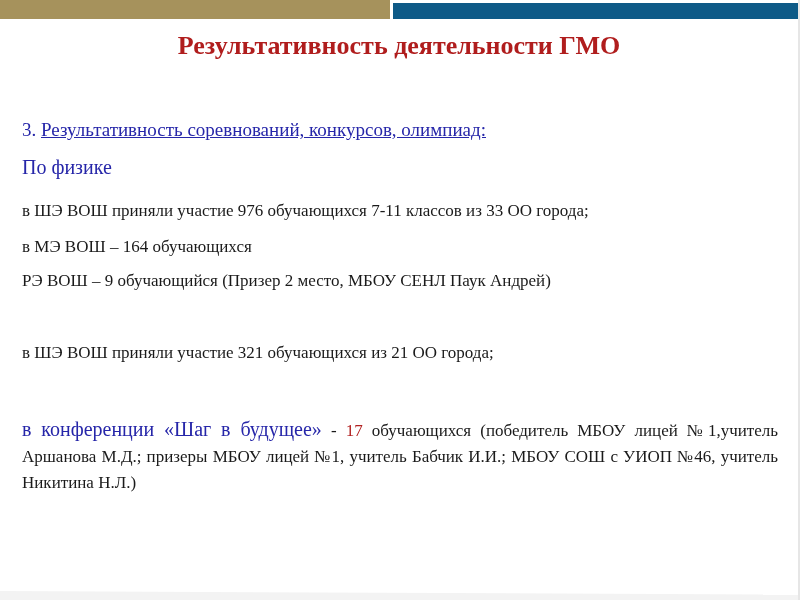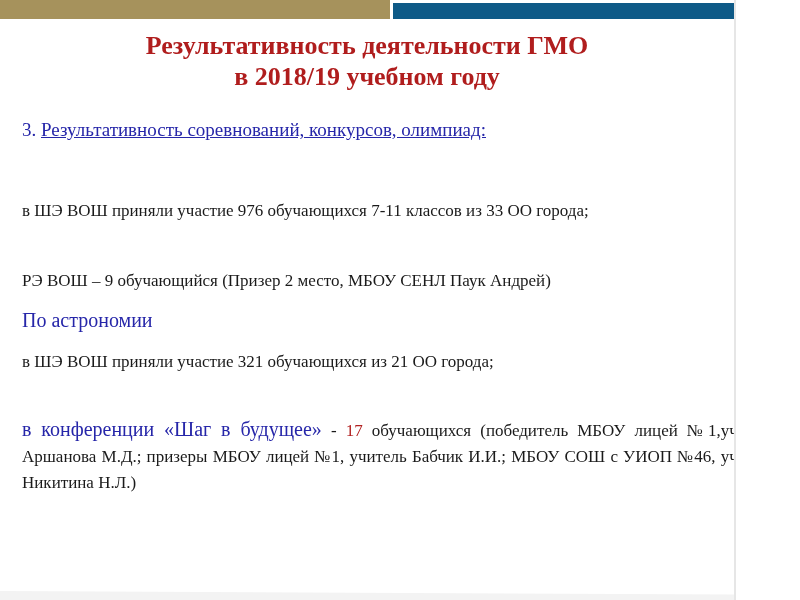--- a/index.html
+++ b/index.html
@@ -2,21 +2,21 @@
 <html style="--accent-tan: #a6925c; --accent-blue: #0e5a87; --title-red: #b01d1d; --text-blue: #2626a9; --highlight-red: #b22222; --text-black: #1a1a1a;"><head>
 <meta charset="utf-8">
 <style>
   html, body {
     margin: 0;
     padding: 0;
     background: #ffffff;
   }
   .slide {
     position: relative;
-    width: 736px;
+    width: 800px;
     height: 600px;
     background: #ffffff;
     overflow: hidden;
     font-family: "Liberation Serif", "DejaVu Serif", serif;
     border-right: 2px solid #e6e6e6;
     box-sizing: border-box;
   }
   .bar-tan {
     position: absolute;
     left: 0; top: 0;
@@ -57,21 +57,21 @@
   .heading3 .u { text-decoration: underline; }
   .subhead {
     color: var(--text-blue, #2626a9);
     font-size: 20px;
   }
   .physics-heading  { top: 156px; }
   .physics-line-1   { top: 200px; }
   .physics-line-2   { top: 236px; }
   .physics-line-3   { top: 270px; }
   .astronomy-heading{ top: 309px; }
-  .astronomy-line-1 { top: 351px; }
+  .astronomy-line-1 { top: 342px; }
   .astronomy-line-2 { top: 383px; }
   .para {
     position: absolute;
     left: 22px;
     width: 756px;
     margin: 0;
     text-align: justify;
     color: var(--text-black, #1a1a1a);
     font-size: 17px;
     line-height: 26px;
@@ -96,29 +96,29 @@
 </head>
 <body>
 
 <div class="slide">
 
   <div class="bar-tan"></div>
   <div class="bar-blue"></div>
 
   <div class="title">
     <div>Результативность деятельности ГМО</div>
-    <div>в 2018/19 учебном году</div>
   </div>
 
   <p class="line heading3"><span>3. </span><span class="u">Результативность соревнований, конкурсов, олимпиад:</span></p>
 
+  <p class="line subhead physics-heading">По физике</p>
   <p class="line physics-line-1">в ШЭ ВОШ приняли участие 976 обучающихся 7-11 классов из 33 ОО города;</p>
+  <p class="line physics-line-2">в МЭ ВОШ – 164 обучающихся</p>
   <p class="line physics-line-3">РЭ ВОШ – 9 обучающийся (Призер 2 место, МБОУ СЕНЛ Паук Андрей)</p>
 
-  <p class="line subhead astronomy-heading">По астрономии</p>
   <p class="line astronomy-line-1">в ШЭ ВОШ приняли участие 321 обучающихся из 21 ОО города;</p>
 
   <p class="para conference-para"><span class="blue">в конференции «Шаг в будущее»</span><span> - </span><span class="red">17</span><span> обучающихся (победитель МБОУ лицей №1,учитель Аршанова М.Д.; призеры МБОУ лицей №1, учитель Бабчик И.И.; МБОУ СОШ с УИОП №46, учитель Никитина Н.Л.)</span></p>
 
 
   <div class="bottom-stripe"></div>
 
 </div>
 
 </body></html>

